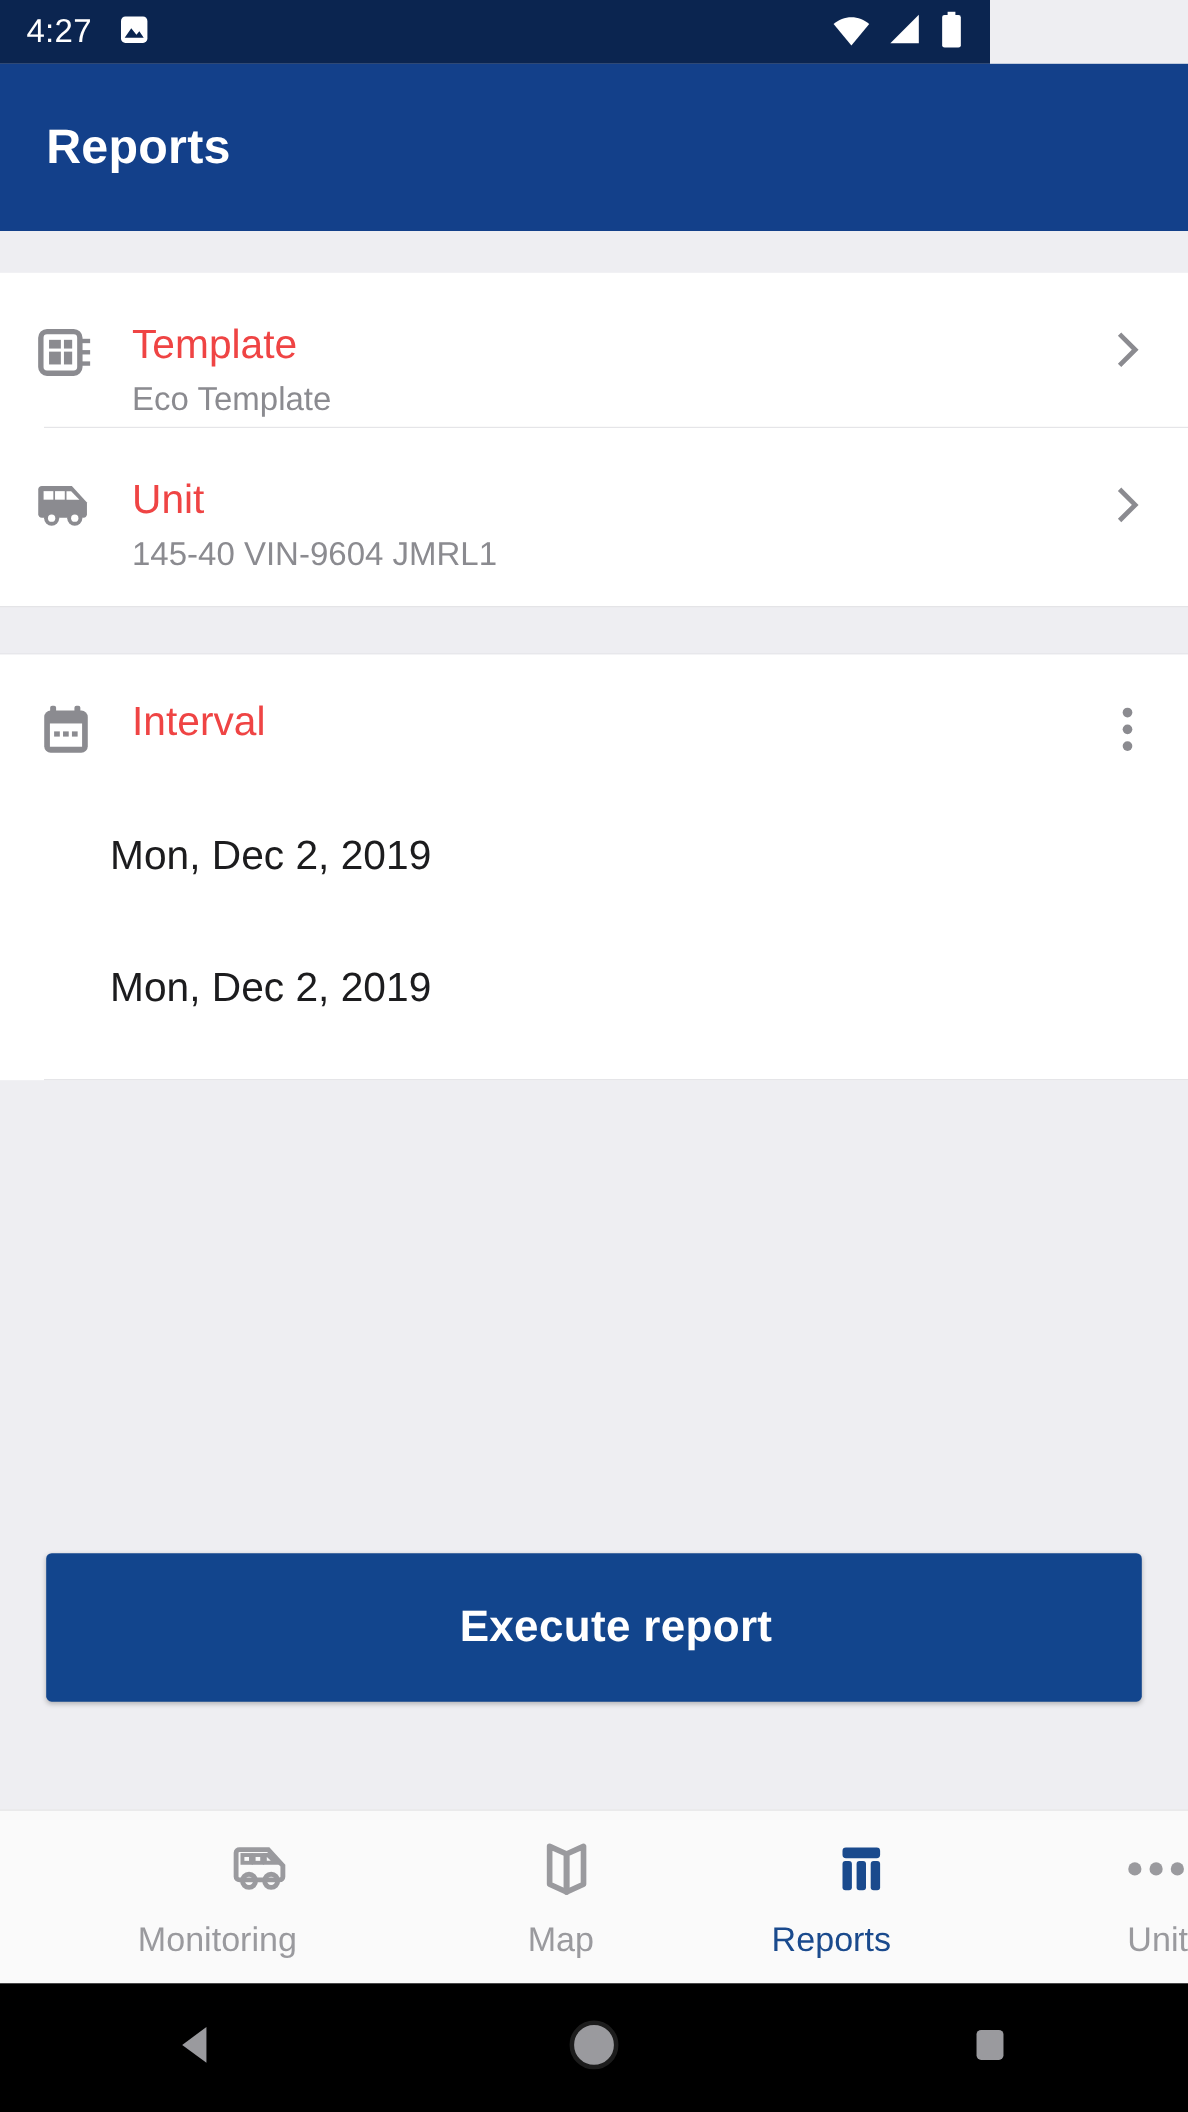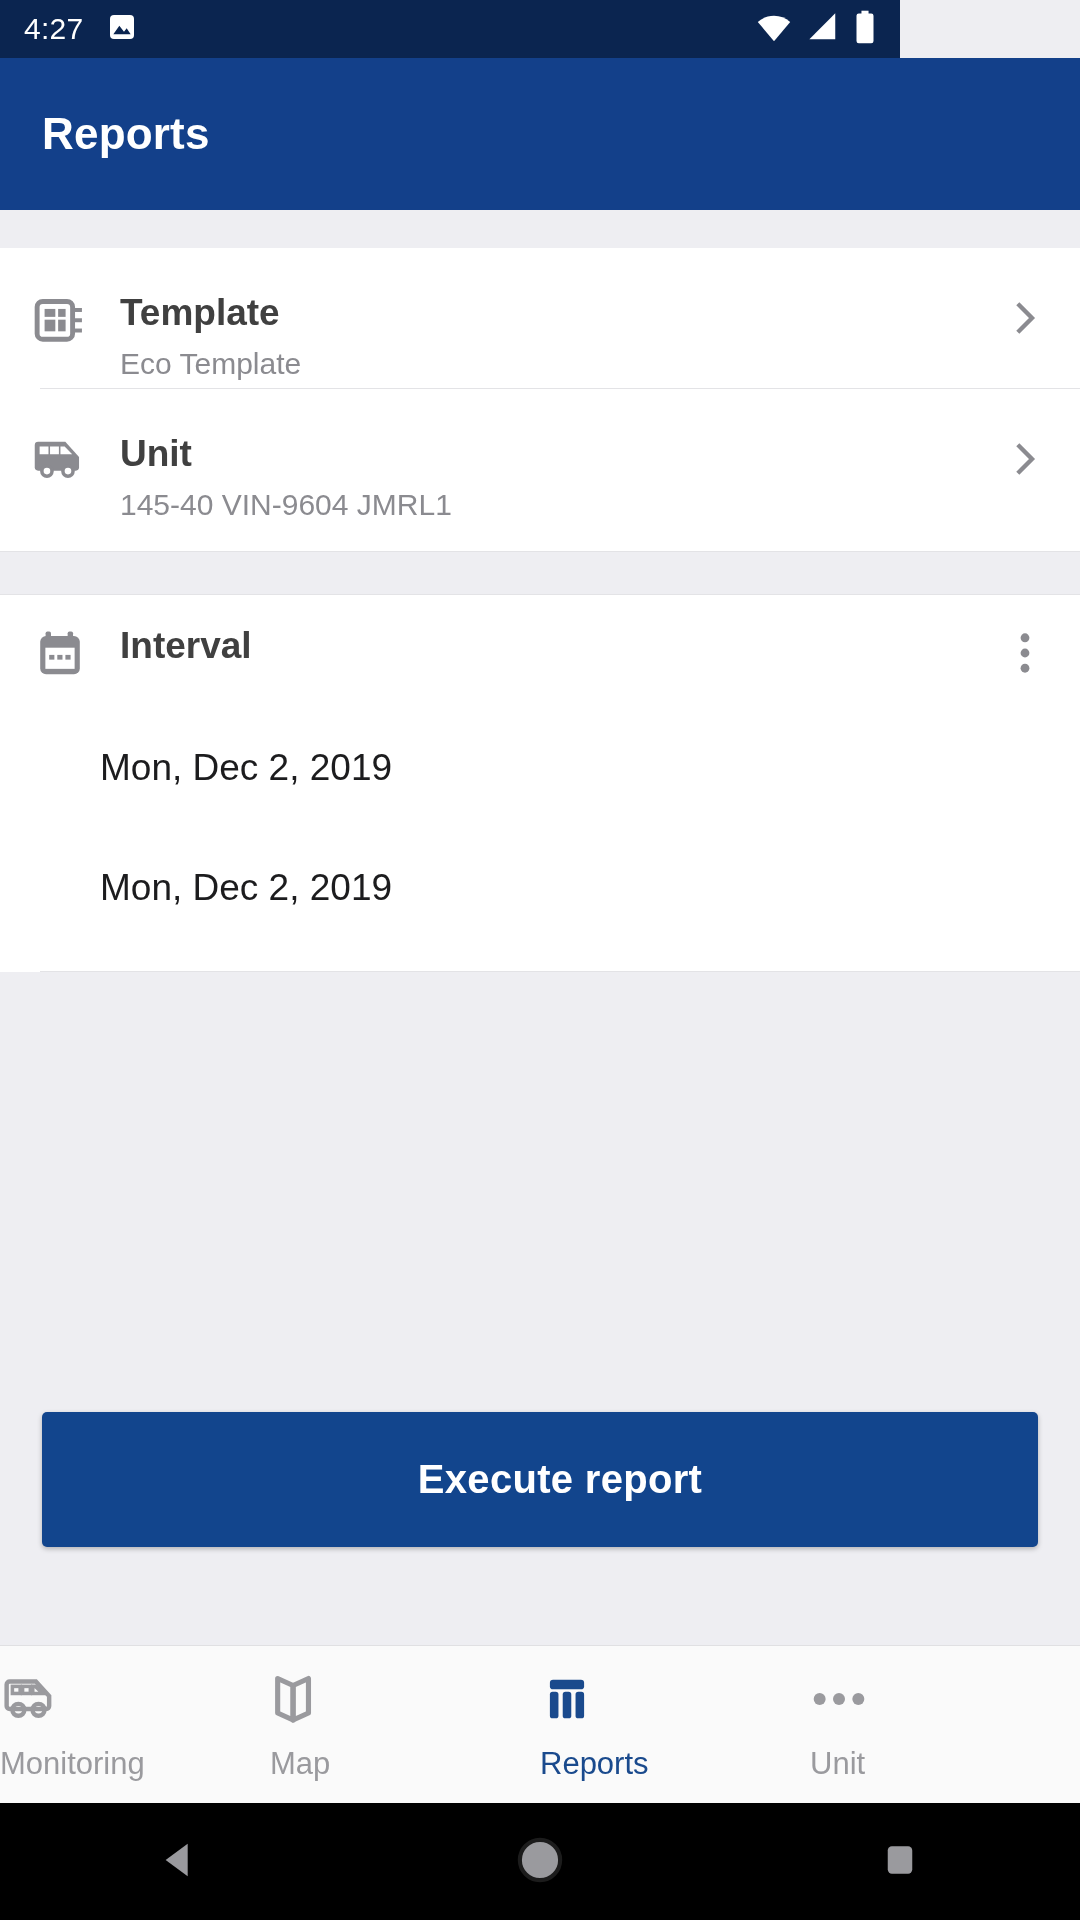--- a/index.html
+++ b/index.html
@@ -39,21 +39,21 @@
   .row {
     position:relative; display:flex; align-items:flex-start;
     padding:0; height:auto;
   }
   .row-icon {
     width:120px; min-width:120px;
     display:flex; justify-content:center; align-items:flex-start;
     padding-top:4px;
   }
   .row-body { flex:1; padding-right:20px; }
-  .row-title { font-size:37px; color:#404040; line-height:1.22; font-weight:700; }
+  .row-title { font-size:37px; color:#ef4444; line-height:1.22; font-weight:400; }
   .row-sub { font-size:30px; color:#8b8b90; margin-top:11px; line-height:1.2; }
   .row-action {
     width:110px; min-width:110px;
     display:flex; justify-content:center; align-items:flex-start; padding-top:8px;
   }
 
   .divider-inset { height:1px; background:#e3e3e6; margin-left:40px; }
 
   .date-line { font-size:37px; color:#1c1c1e; padding-left:100px; }
 
@@ -69,21 +69,21 @@
   .exec-label { color:#ffffff; font-size:40px; font-weight:700; letter-spacing:.3px; }
 
   
   .bottomnav {
     position:absolute; top:1645px; left:0; width:1080px; height:158px;
     background:#fafafa; border-top:1px solid #e0e0e2;
     display:flex;
   }
   .navitem {
     flex:1; display:flex; flex-direction:column;
-    align-items:flex-start; justify-content:center; gap:16px; cursor:pointer;
+    align-items:flex-end; justify-content:center; gap:16px; cursor:pointer;
   }
   .navicon { height:62px; display:flex; align-items:center; justify-content:center; }
   .navlabel { font-size:31px; color:#9a9a9e; }
   .navitem.active .navlabel { color:#1a4a8d; }
 
   
   .androidnav {
     position:absolute; top:1803px; left:0; width:1080px; height:117px;
     background:#000000; display:flex; align-items:center;
   }
@@ -189,21 +189,21 @@
         </div>
       </div>
 
       <div style="height:22px;"></div>
     </div>
 
     <div class="gap" style="height:44px; border-top:1px solid #e3e3e6; border-bottom:1px solid #e3e3e6;"></div>
 
     <div class="card">
 
-      <div class="row" style="padding-top:28px;">
+      <div class="row" style="padding-top:38px;">
         <div class="row-icon">
           <svg width="54" height="54" viewBox="0 0 24 24">
             <rect x="5.6" y="2" width="2.4" height="4" rx="0.8" fill="#8b8b90"></rect>
             <rect x="15.4" y="2" width="2.4" height="4" rx="0.8" fill="#8b8b90"></rect>
             <rect x="3.2" y="4" width="17.6" height="17" rx="2.6" fill="#8b8b90"></rect>
             <rect x="5.5" y="9.2" width="13" height="9.4" fill="#ffffff"></rect>
             <rect x="7.2" y="12.4" width="2.3" height="2.1" fill="#8b8b90"></rect>
             <rect x="10.8" y="12.4" width="2.3" height="2.1" fill="#8b8b90"></rect>
             <rect x="14.4" y="12.4" width="2.3" height="2.1" fill="#8b8b90"></rect>
           </svg>

